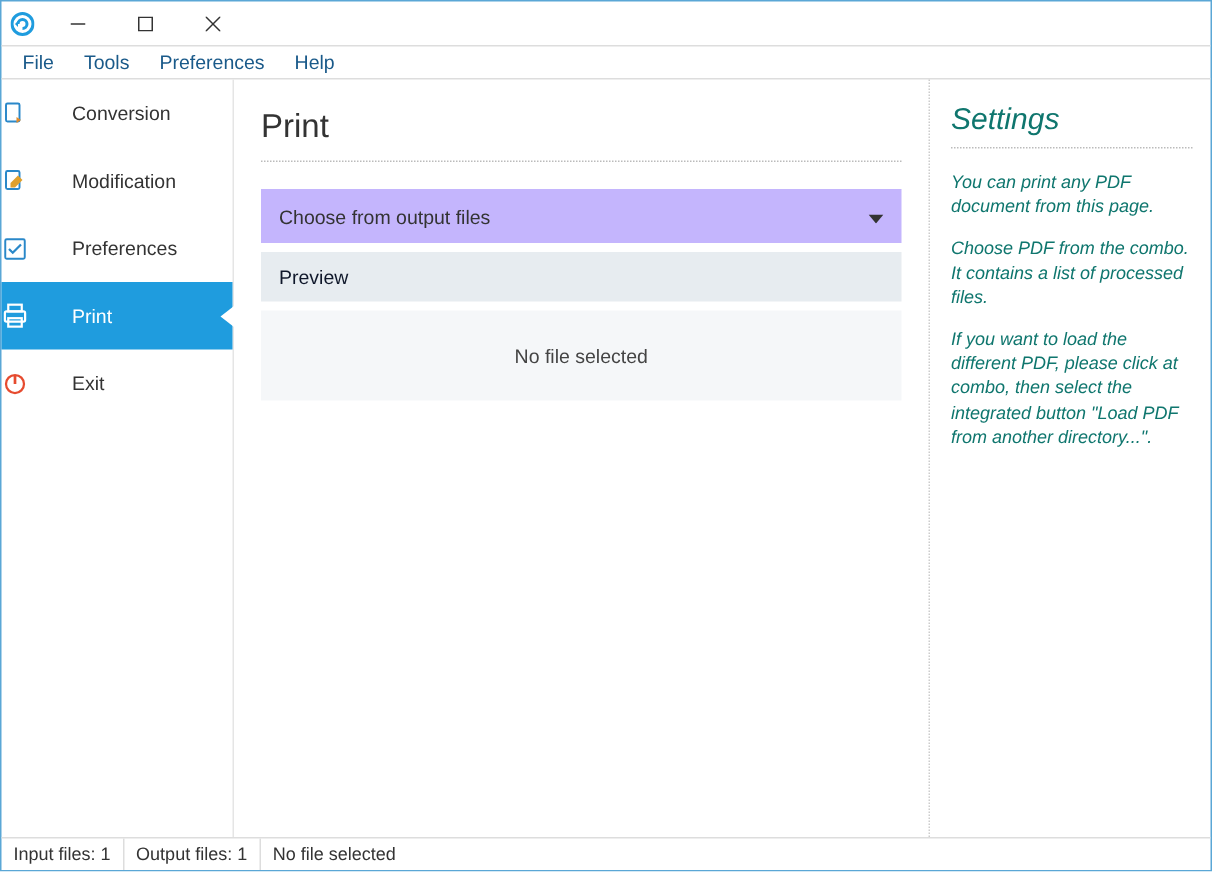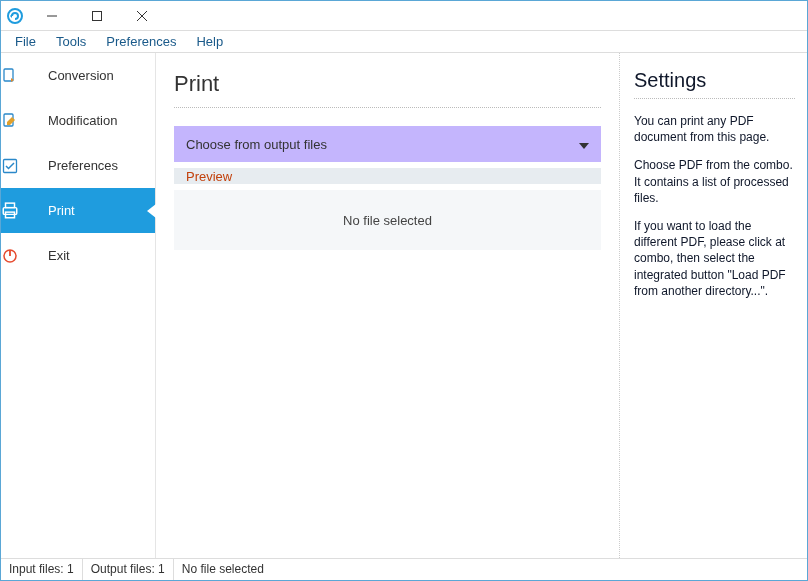--- a/index.html
+++ b/index.html
@@ -16,23 +16,23 @@
 .sidebar { width: 155px; border-right: 1px solid #e5e5e5; display: flex; flex-direction: column; }
 .side-item { height: 45px; display: flex; align-items: center; gap: 29px; cursor: pointer; font-size: 13px; color: #333; position: relative; }
 .side-item.active { background: #1f9cde; color: #fff; }
 .side-item .icon { width: 18px; height: 18px; display: flex; align-items: center; justify-content: center; }
 .side-item.active::after { content: ""; position: absolute; right: -1px; top: 50%; transform: translateY(-50%); border-top: 7px solid transparent; border-bottom: 7px solid transparent; border-right: 9px solid #fff; }
 .main { flex: 1; display: flex; min-width: 0; }
 .center { flex: 1; padding: 18px 18px 10px 18px; display: flex; flex-direction: column; min-width: 0; }
 .center h1 { font-size: 22px; font-weight: 400; color: #333; margin-bottom: 10px; }
 .dotted { border: none; border-top: 1px dotted #bbb; margin-bottom: 18px; }
 .combo { height: 36px; background: #c4b5fd; display: flex; align-items: center; padding: 0 12px; justify-content: space-between; cursor: pointer; font-size: 13px; color: #333; margin-bottom: 6px; }
-.section-head { height: 16px; background: #e7ecf0; display: flex; align-items: center; padding: 0 12px; font-size: 13px; color: #c2410c; margin-bottom: 6px; }
+.section-head { height: 33px; background: #e7ecf0; display: flex; align-items: center; padding: 0 12px; font-size: 13px; color: #0f172a; margin-bottom: 6px; }
 .preview-box { background: #f5f7f9; height: 60px; display: flex; align-items: center; justify-content: center; font-size: 13px; color: #444; }
-.right-panel { width: 188px; border-left: 1px dotted #ccc; padding: 16px 12px 10px 14px; font-size: 12px; color: #0f172a; }
+.right-panel { width: 188px; border-left: 1px dotted #ccc; padding: 16px 12px 10px 14px; font-size: 12px; color: #0f766e; font-style: italic; }
 .right-panel h2 { font-size: 20px; font-weight: 400; margin-bottom: 6px; }
 .right-panel .dotted2 { border: none; border-top: 1px dotted #bbb; margin-bottom: 14px; }
 .right-panel p { margin-bottom: 12px; line-height: 1.35; }
 .statusbar { height: 22px; border-top: 1px solid #ddd; display: flex; align-items: stretch; font-size: 12px; color: #333; }
 .statusbar .cell { padding: 3px 8px; border-right: 1px solid #ddd; display: flex; align-items: flex-start; }
 .statusbar .cell.last { border-right: none; flex: 1; }
 </style>
 </head>
 <body>
 

